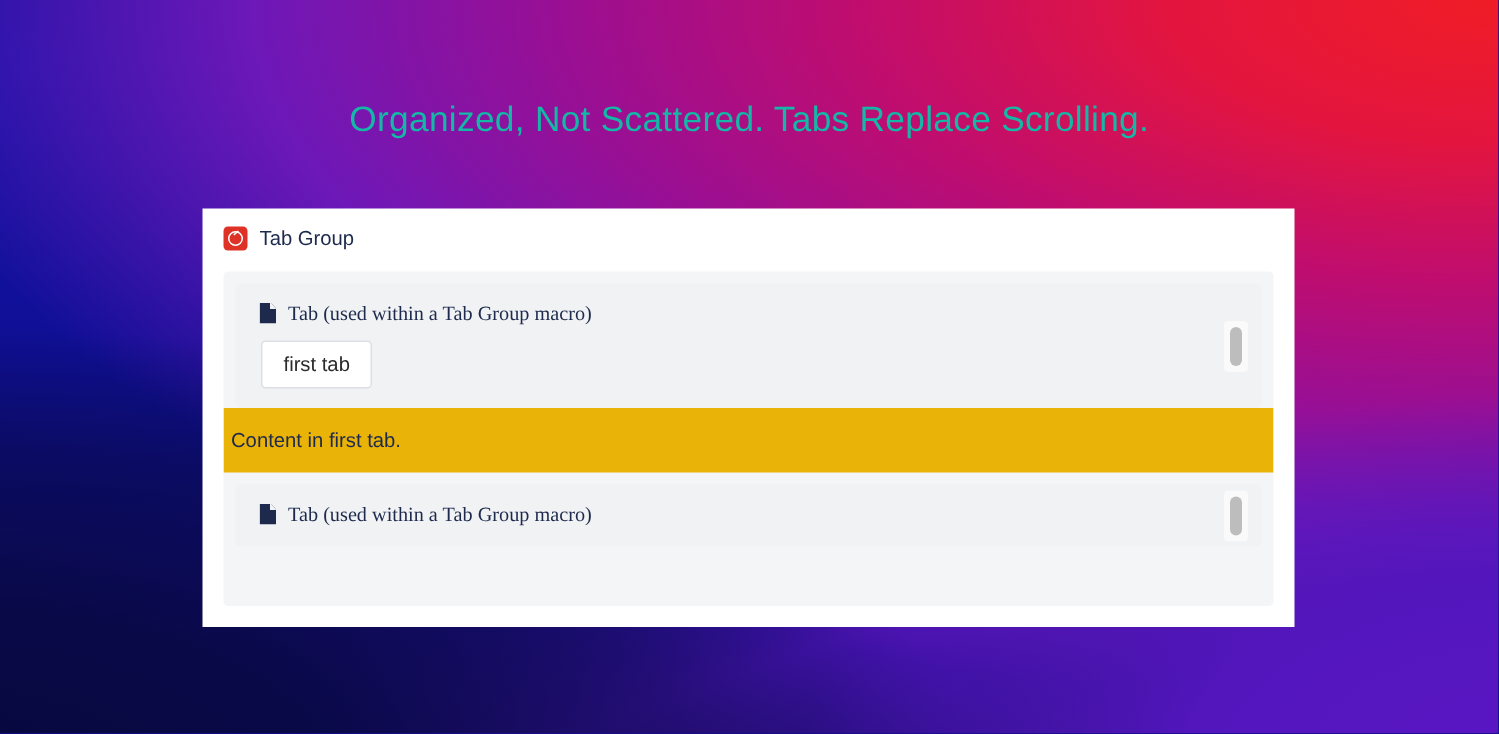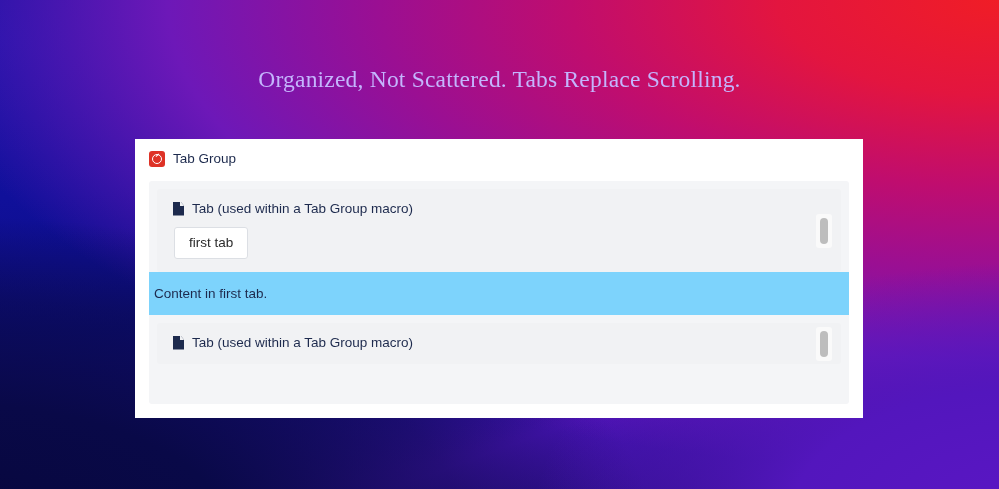--- a/index.html
+++ b/index.html
@@ -58,26 +58,25 @@
         rgba(80,20,185,0) 72%);
   }
 
   
   .headline {
     position: absolute;
     top: 66px;
     left: 0;
     right: 0;
     text-align: center;
-    color: #c4b5fd;
+    color: #14b8a6;
     font-size: 23.5px;
     font-weight: 400;
     letter-spacing: 0.2px;
     white-space: nowrap;
-    font-family: Liberation Serif, serif;
   }
 
   
   .card {
     position: absolute;
     left: 135px;
     top: 139px;
     width: 728px;
     height: 279px;
     background: #ffffff;
@@ -153,20 +152,21 @@
     padding: 11px 0 13px 0;
     box-sizing: border-box;
   }
 
   .tab-block-header {
     display: flex;
     align-items: center;
     gap: 8px;
     padding-left: 16px;
     height: 17px;
+    font-family: Liberation Serif, serif;
   }
 
   .doc-icon {
     position: relative;
     width: 11px;
     height: 14px;
     flex: 0 0 auto;
     background: #1d2a4d;
     clip-path: polygon(0 0, 68% 0, 100% 30%, 100% 100%, 0 100%);
   }
@@ -214,21 +214,21 @@
     left: 4px;
     top: 4px;
     width: 8px;
     height: 26px;
     border-radius: 4px;
     background: #bdbdbd;
   }
 
   
   .tab-content {
-    background: #7dd3fc;
+    background: #eab308;
     font-size: 13.5px;
     color: #1d2a4d;
     line-height: 16px;
     padding: 14px 0 13px 5px;
     margin: 0 0 0 0;
   }
   .panel > .tab-content {
     padding-left: 5px;
   }
 </style>

